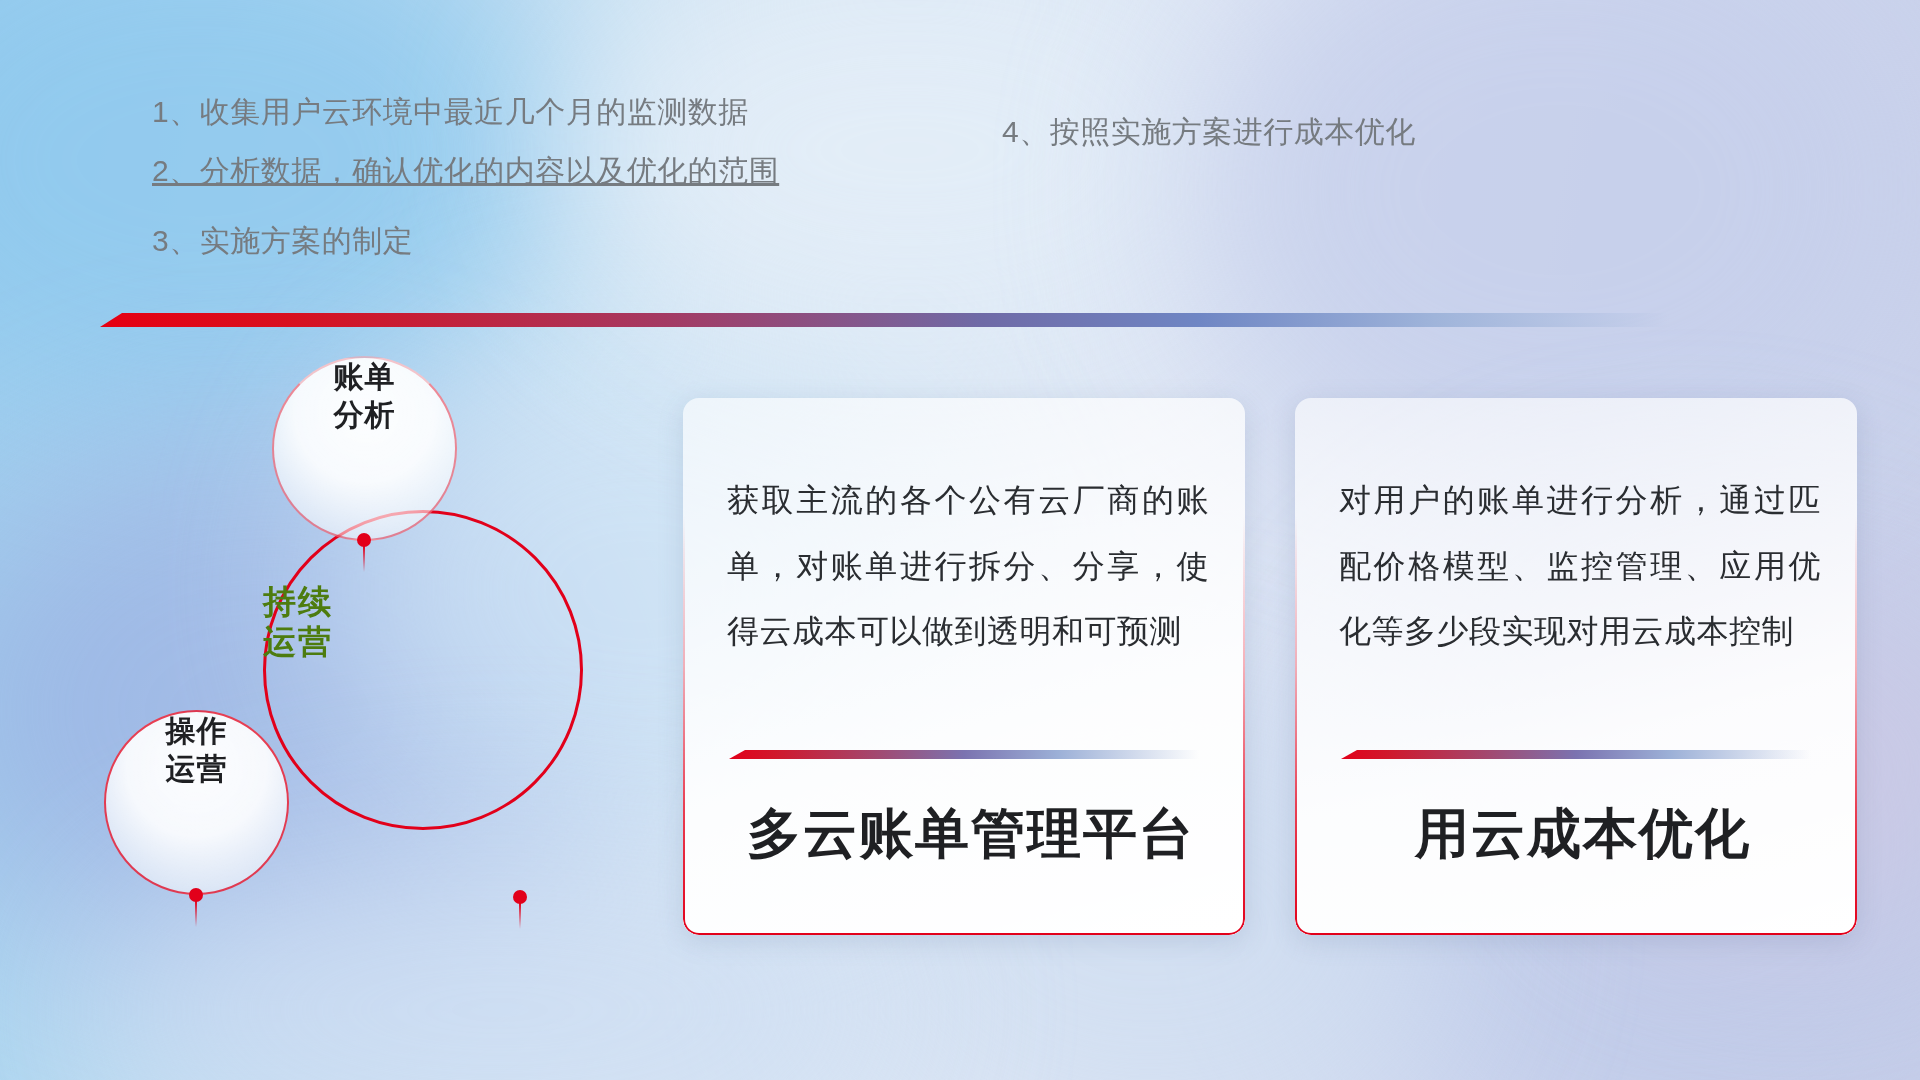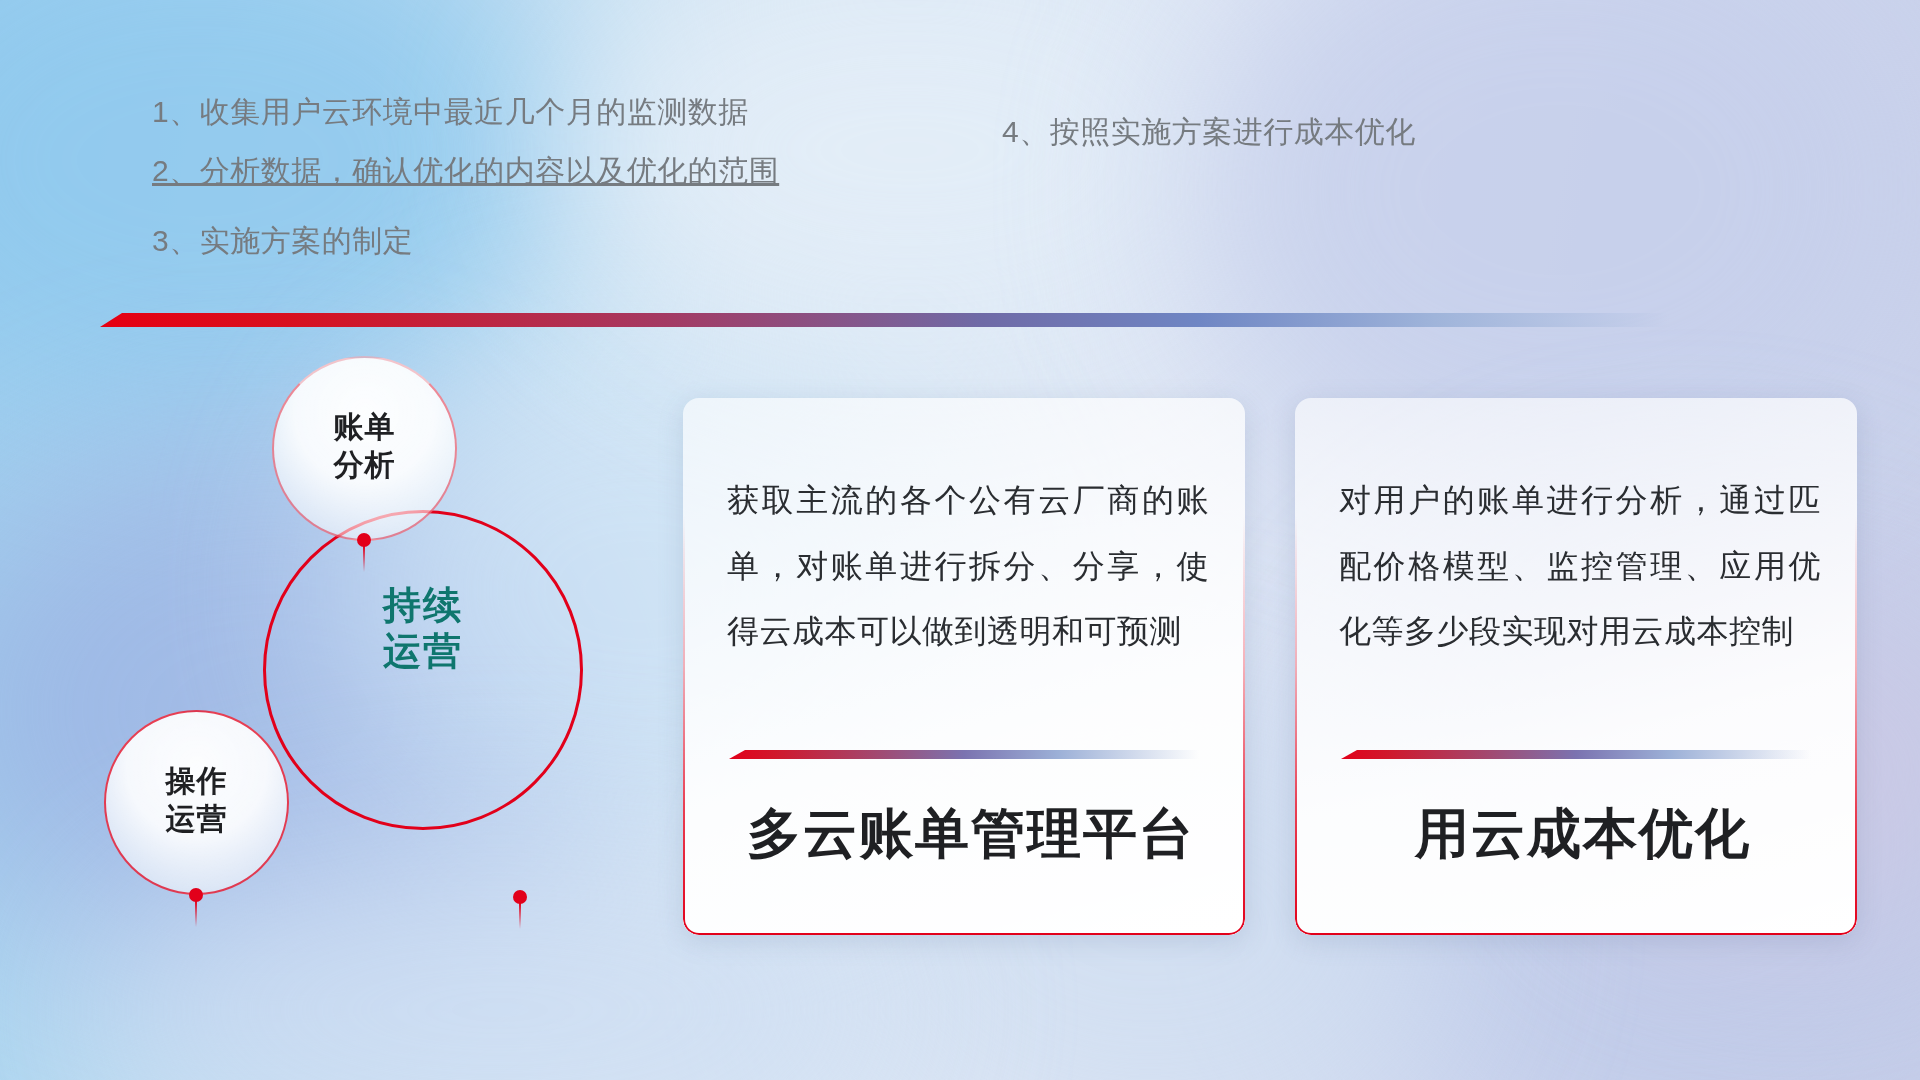--- a/index.html
+++ b/index.html
@@ -39,29 +39,29 @@
     clip-path:polygon(0 100%, 22px 0, 100% 0, 100% 100%);
   }
 
   
   #venn{position:absolute;z-index:6;left:98px;top:350px;width:560px;height:580px;}
   .ring{position:absolute;border-radius:50%;box-sizing:border-box;}
   .big-ring{left:165px;top:160px;width:320px;height:320px;border:3px solid #e2001a;background:transparent;}
   .lobe{position:absolute;border-radius:50%;box-sizing:border-box;
         border:2.5px solid rgba(226,0,26,.92);
         background:radial-gradient(circle at 50% 30%, rgba(255,255,255,.97) 0%, rgba(255,255,255,.9) 45%, rgba(255,255,255,.55) 78%, rgba(255,255,255,.18) 100%);
-        display:flex;align-items:center;justify-content:center;text-align:center;font-family:Liberation Mono, monospace;}
+        display:flex;align-items:flex-start;justify-content:center;text-align:center;}
   .lobe span{font-size:30px;font-weight:700;color:#1f2023;line-height:1.26;letter-spacing:1px;}
   .lobe.top{left:174px;top:6px;width:185px;height:185px;
     border-color:rgba(226,0,26,.45);
     border-top-color:rgba(226,0,26,.22);}
   .lobe.left{left:6px;top:360px;width:185px;height:185px;border-color:rgba(226,0,26,.75);}
   .lobe.right{left:330px;top:362px;width:185px;height:185px;border-color:rgba(226,0,26,.75);}
-  .center-label{position:absolute;left:165px;top:232px;width:320px;text-align:center;
-     font-size:38px;font-weight:700;color:#0f766e;line-height:1.22;letter-spacing:2px;}
+  .center-label{position:absolute;left:165px;top:232px;width:320px;text-align:left;
+     font-size:33px;font-weight:700;color:#4d7c0f;line-height:1.22;letter-spacing:2px;}
   .dot{position:absolute;width:14px;height:14px;border-radius:50%;background:#e2001a;}
   .d-top{left:259px;top:183px;}
   .d-left{left:91px;top:538px;}
   .d-right{left:415px;top:540px;}
   .tail{position:absolute;width:2px;background:linear-gradient(180deg,#e2001a,rgba(226,0,26,0));}
   .t-top{left:265px;top:196px;height:26px;}
   .t-left{left:97px;top:551px;height:26px;}
   .t-right{left:421px;top:553px;height:26px;}
 
   

